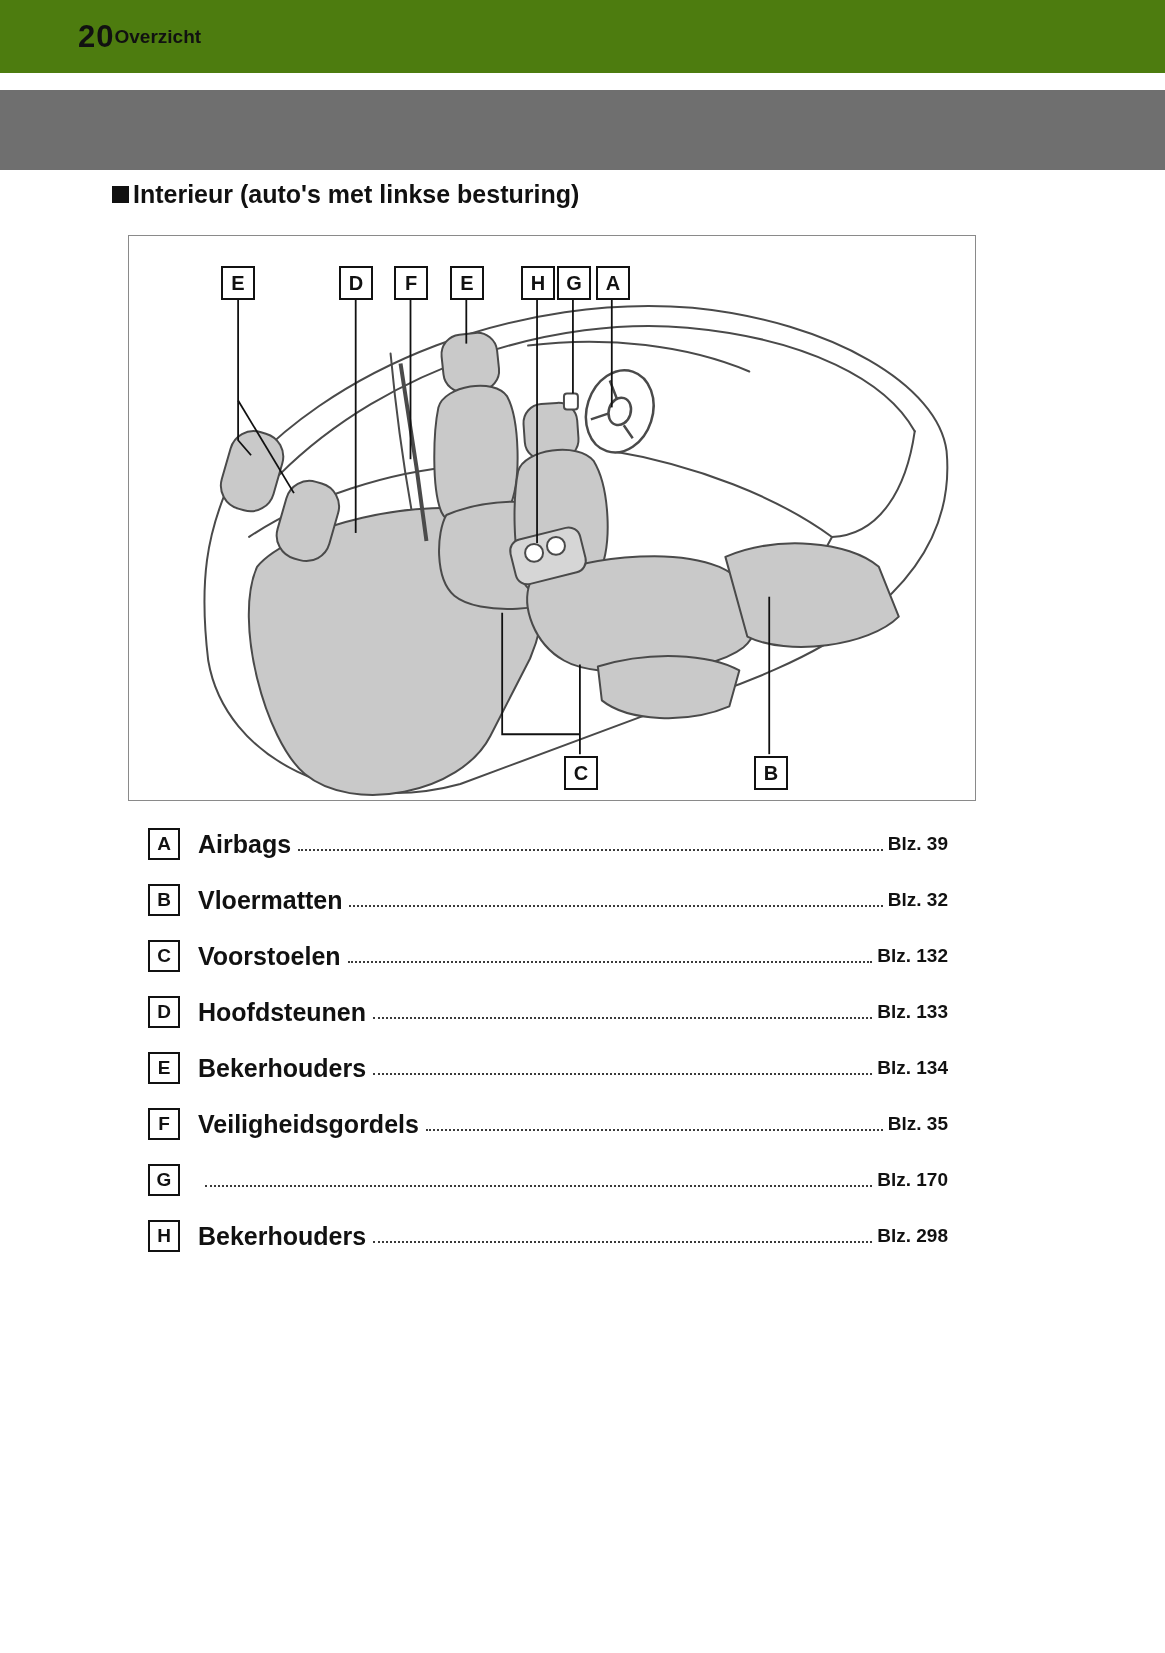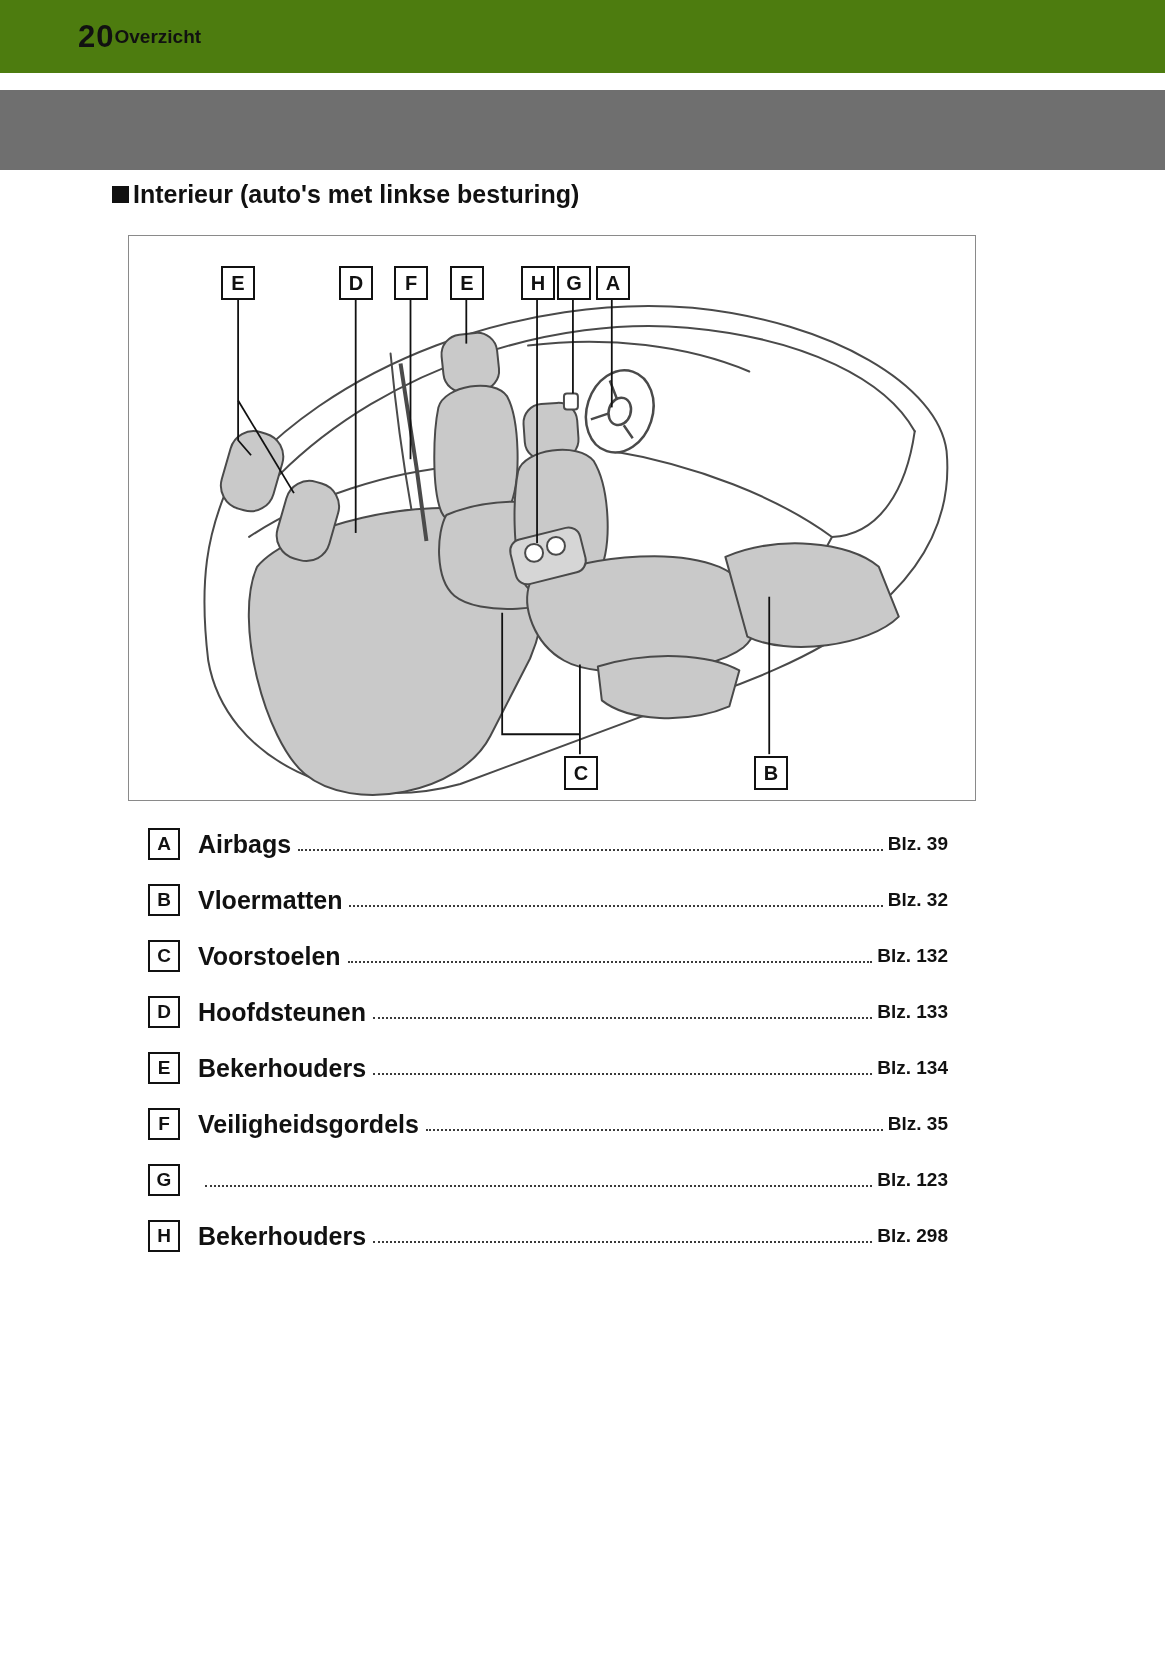--- a/index.html
+++ b/index.html
@@ -165,21 +165,21 @@
   <div class="legend-row">
     <div class="legend-letter">F</div>
     <div class="legend-label">Veiligheidsgordels</div>
     <div class="legend-leader"></div>
     <div class="legend-page">Blz. 35</div>
   </div>
 
   <div class="legend-row">
     <div class="legend-letter">G</div>
     <div class="legend-leader"></div>
-    <div class="legend-page">Blz. 123</div>
+    <div class="legend-page">Blz. 170</div>
   </div>
 
   <div class="legend-row">
     <div class="legend-letter">H</div>
     <div class="legend-label">Bekerhouders</div>
     <div class="legend-leader"></div>
     <div class="legend-page">Blz. 298</div>
   </div>
 
 </div>

